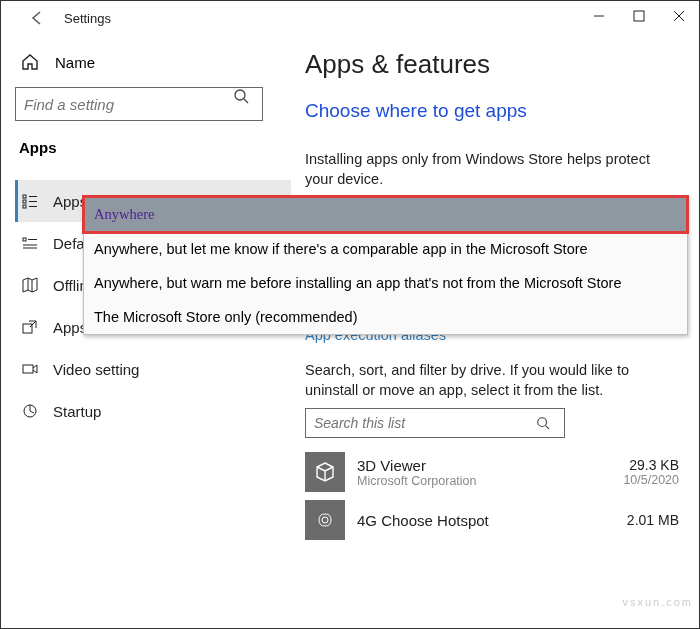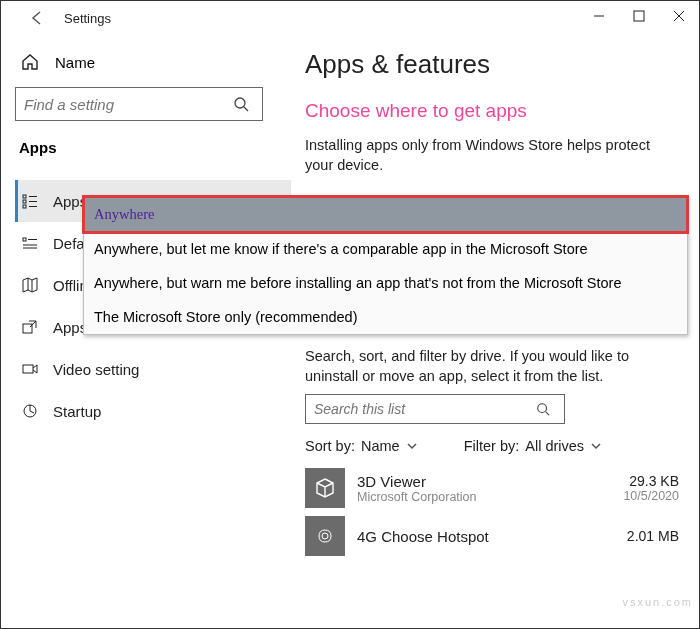--- a/index.html
+++ b/index.html
@@ -5,31 +5,31 @@
   * { box-sizing: border-box; margin: 0; padding: 0; font-family: "Segoe UI", Arial, sans-serif; }
   body { width: 700px; height: 629px; background: #fff; overflow: hidden; position: relative; border: 1px solid #333; }
   .titlebar { display: flex; align-items: center; height: 34px; padding-left: 27px; }
   .titlebar .back { width: 18px; height: 18px; margin-right: 18px; cursor: pointer; }
   .titlebar .title { font-size: 13px; color: #222; }
   .winbtns { position: absolute; right: 0; top: 0; display: flex; }
   .winbtns div { width: 40px; height: 30px; display: flex; align-items: center; justify-content: center; font-size: 13px; }
   .layout { display: flex; height: calc(100% - 34px); }
   .sidebar { width: 290px; padding-left: 14px; padding-top: 18px; }
   .home-row { display: flex; align-items: center; gap: 16px; font-size: 15px; margin-bottom: 16px; padding-left: 6px; cursor: pointer; }
-  .searchbox { display: flex; align-items: center; border: 1px solid #666; height: 34px; width: 248px; margin-bottom: 18px; background: #fff; }
+  .searchbox { display: flex; border: 1px solid #666; height: 34px; width: 248px; margin-bottom: 18px; background: #fff; }
   .searchbox input { flex: 1; border: none; outline: none; font-size: 15px; font-style: italic; color: #666; padding: 0 8px; background: transparent; }
   .searchbox .sicon { width: 30px; text-align: center; }
   .section-title { font-size: 15px; font-weight: 600; margin-bottom: 24px; padding-left: 4px; }
   .navlist { display: flex; flex-direction: column; }
   .navitem { display: flex; align-items: center; gap: 14px; height: 42px; padding-left: 6px; font-size: 15px; color: #222; cursor: pointer; }
   .navitem.selected { border-left: 3px solid #3a7fb6; padding-left: 3px; background: #e9e9e9; }
   .navitem .nicon { width: 18px; height: 18px; flex-shrink: 0; }
   .main { flex: 1; padding: 14px 20px 0 14px; position: relative; }
   .h1 { font-size: 26px; font-weight: 400; color: #222; margin-bottom: 20px; }
-  .h2 { font-size: 19px; font-weight: 400; color: #ec4899; margin-bottom: 14px; }
+  .h2 { font-size: 19px; font-weight: 400; color: #1d4ed8; margin-bottom: 28px; }
   .desc { font-size: 14.5px; color: #222; line-height: 1.35; margin-bottom: 8px; }
   .subsection { font-size: 14.5px; color: #3a7fb6; margin-top: 20px; margin-bottom: 18px; }
   .sortrow { display: flex; align-items: center; gap: 6px; font-size: 14.5px; color: #222; margin-bottom: 14px; }
   .sortrow .gap { width: 34px; }
   .listsearch { display: flex; align-items: center; border: 1px solid #666; height: 30px; width: 260px; margin-bottom: 14px; }
   .listsearch input { flex: 1; border: none; outline: none; font-size: 14px; font-style: italic; color: #666; padding: 0 8px; background: transparent; }
   .listsearch .sicon { width: 28px; text-align: center; }
   .app-row { display: flex; align-items: center; gap: 12px; margin-bottom: 8px; }
   .app-row .box { width: 40px; height: 40px; background: #6b6b6b; display: flex; align-items: center; justify-content: center; color: #fff; }
   .app-row .meta { flex: 1; }
@@ -176,37 +176,20 @@
     <div class="listsearch" style="">
       <input placeholder="Search this list" style="">
       <span class="sicon">
         <svg width="14" height="14" viewBox="0 0 16 16">
             <circle cx="7" cy="7" r="5" fill="none" stroke="#444" stroke-width="1.3"></circle>
             <line x1="11" y1="11" x2="15" y2="15" stroke="#444" stroke-width="1.3"></line>
           </svg>
       </span>
     </div>
 
-    <div class="sortrow">
-      <span>Sort by:</span>
-      <span>Name</span>
-      <span>
-          <svg width="12" height="12" viewBox="0 0 12 12">
-            <path d="M2 4 L6 8 L10 4" class="chev"></path>
-          </svg>
-        </span>
-      <span class="gap"></span>
-      <span>Filter by:</span>
-      <span>All drives</span>
-      <span>
-          <svg width="12" height="12" viewBox="0 0 12 12">
-            <path d="M2 4 L6 8 L10 4" class="chev"></path>
-          </svg>
-        </span>
-    </div>
 
     <div class="app-row">
       <div class="box">
         <svg width="24" height="24" viewBox="0 0 24 24">
             <path d="M12 3 L20 7 V17 L12 21 L4 17 V7 Z" fill="none" stroke="#fff" stroke-width="1.4"></path>
             <path d="M4 7 L12 11 L20 7 M12 11 V21" fill="none" stroke="#fff" stroke-width="1.4"></path>
           </svg>
       </div>
       <div class="meta">
         <div class="name">3D Viewer</div>

